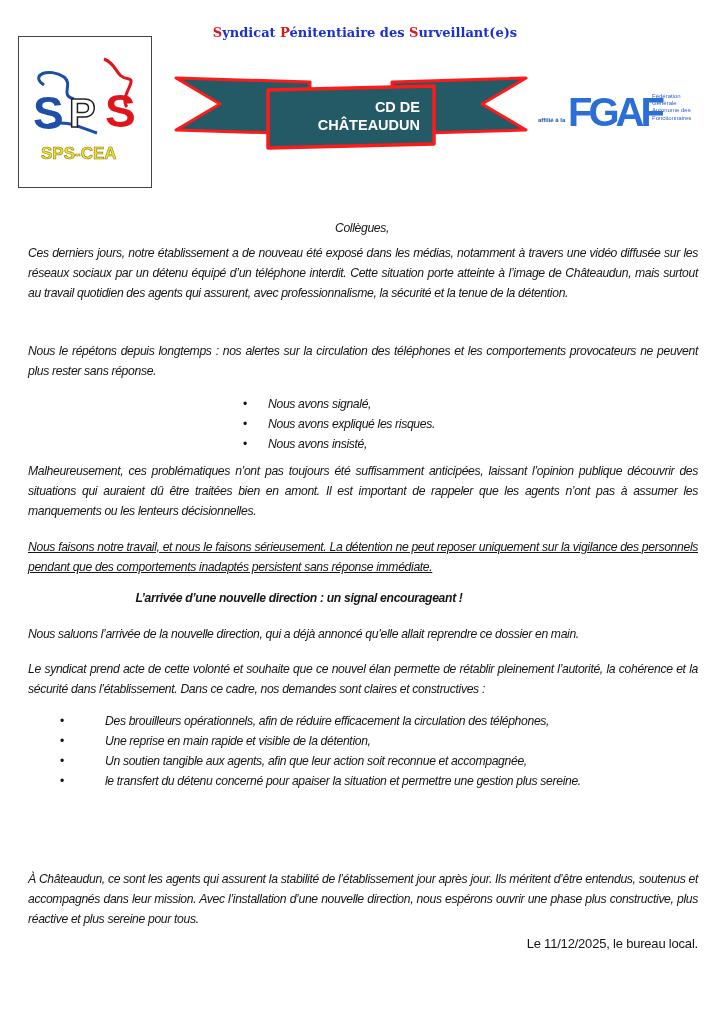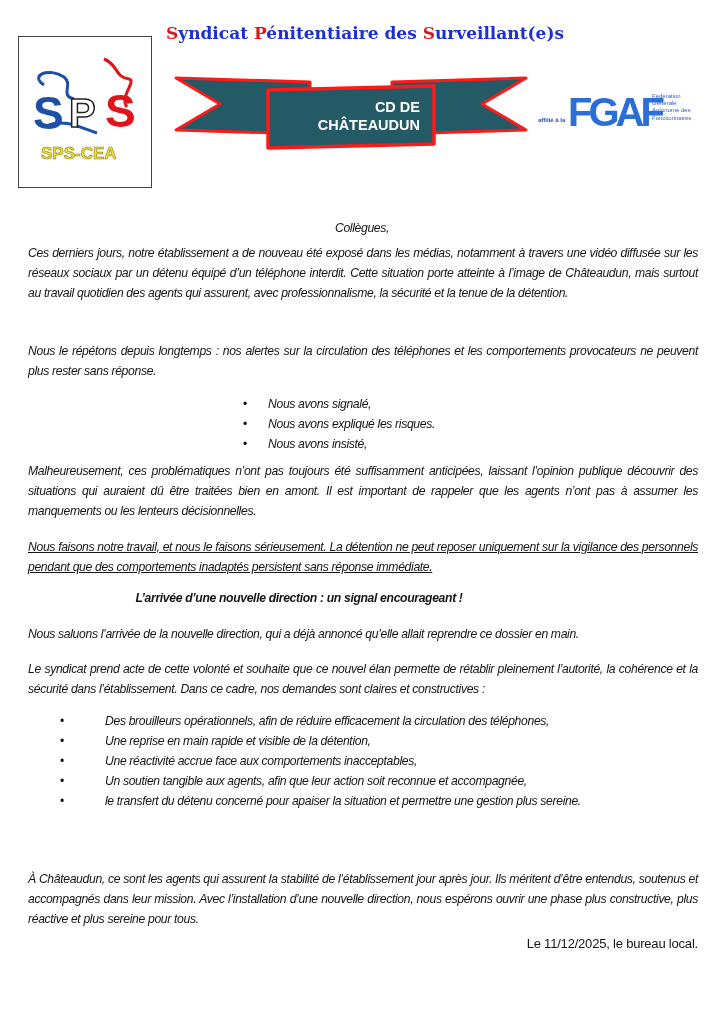--- a/index.html
+++ b/index.html
@@ -1,20 +1,20 @@
 <!DOCTYPE html>
 <html><head>
 <meta charset="utf-8">
 <style>
   html, body { margin: 0; padding: 0; background: #ffffff; }
   body { width: 724px; height: 1024px; position: relative; overflow: hidden; font-family: "Liberation Sans", sans-serif; color: #111; }
 
   
   .logo-box { position: absolute; left: 18px; top: 36px; width: 134px; height: 152px; border: 1px solid #444; background: #fff; box-sizing: border-box; }
-  .title { position: absolute; left: 150px; top: 22px; width: 430px; text-align: center; font-family: "DejaVu Serif", serif; font-weight: bold; font-size: 17px; color: #1b2fd6; line-height: 22px; }
+  .title { position: absolute; left: 150px; top: 22px; width: 430px; text-align: center; font-family: "DejaVu Serif", serif; font-weight: bold; font-size: 13px; color: #1b2fd6; line-height: 22px; }
   .title .r { color: #e0151b; }
   .subtitle { position: absolute; left: 248px; top: 47px; font-family: "DejaVu Serif", serif; font-weight: bold; font-size: 16px; color: #1b2fd6; margin-top: 48px; }
   .banner { position: absolute; left: 170px; top: 72px; width: 362px; height: 82px; }
   .banner-text { position: absolute; left: 272px; top: 98px; width: 148px; text-align: right; color: #fff; font-weight: bold; font-size: 14.5px; line-height: 18px; font-family: "Liberation Sans", sans-serif; }
   .fgaf { position: absolute; left: 538px; top: 86px; width: 170px; height: 46px; }
   .affilie { position: absolute; left: 538px; top: 117px; font-size: 6px; color: #1b4fb4; font-weight: bold; }
   .fgaf-desc { position: absolute; left: 652px; top: 93px; font-size: 6px; line-height: 7.2px; color: #2f5fc6; font-family: "Liberation Sans Narrow", "Liberation Sans", sans-serif; }
 
   
   .txt { position: absolute; font-family: "Liberation Sans", sans-serif; font-style: italic; font-size: 12.2px; line-height: 20px; color: #151515; letter-spacing: -0.35px; }
@@ -99,20 +99,19 @@
 <div class="txt para p4">Nous faisons notre travail, et nous le faisons sérieusement. La détention ne peut reposer uniquement sur la vigilance des personnels pendant que des comportements inadaptés persistent sans réponse immédiate.</div>
 
 <div class="txt center heading">L’arrivée d’une nouvelle direction : un signal encourageant !</div>
 
 <div class="txt para p5">Nous saluons l’arrivée de la nouvelle direction, qui a déjà annoncé qu’elle allait reprendre ce dossier en main.</div>
 <div class="txt para p6">Le syndicat prend acte de cette volonté et souhaite que ce nouvel élan permette de rétablir pleinement l’autorité, la cohérence et la sécurité dans l’établissement. Dans ce cadre, nos demandes sont claires et constructives :</div>
 
 <div class="txt list2">
   <div class="li">Des brouilleurs opérationnels, afin de réduire efficacement la circulation des téléphones,</div>
   <div class="li">Une reprise en main rapide et visible de la détention,</div>
-  <div class="li">Une réactivité accrue face aux comportements inacceptables,</div>
   <div class="li">Un soutien tangible aux agents, afin que leur action soit reconnue et accompagnée,</div>
   <div class="li">le transfert du détenu concerné pour apaiser la situation et permettre une gestion plus sereine.</div>
 </div>
 
 <div class="txt para p7">À Châteaudun, ce sont les agents qui assurent la stabilité de l’établissement jour après jour. Ils méritent d’être entendus, soutenus et accompagnés dans leur mission. Avec l’installation d’une nouvelle direction, nous espérons ouvrir une phase plus constructive, plus réactive et plus sereine pour tous.</div>
 
 <div class="signature">Le 11/12/2025, le bureau local.</div>
 
 </body></html>

